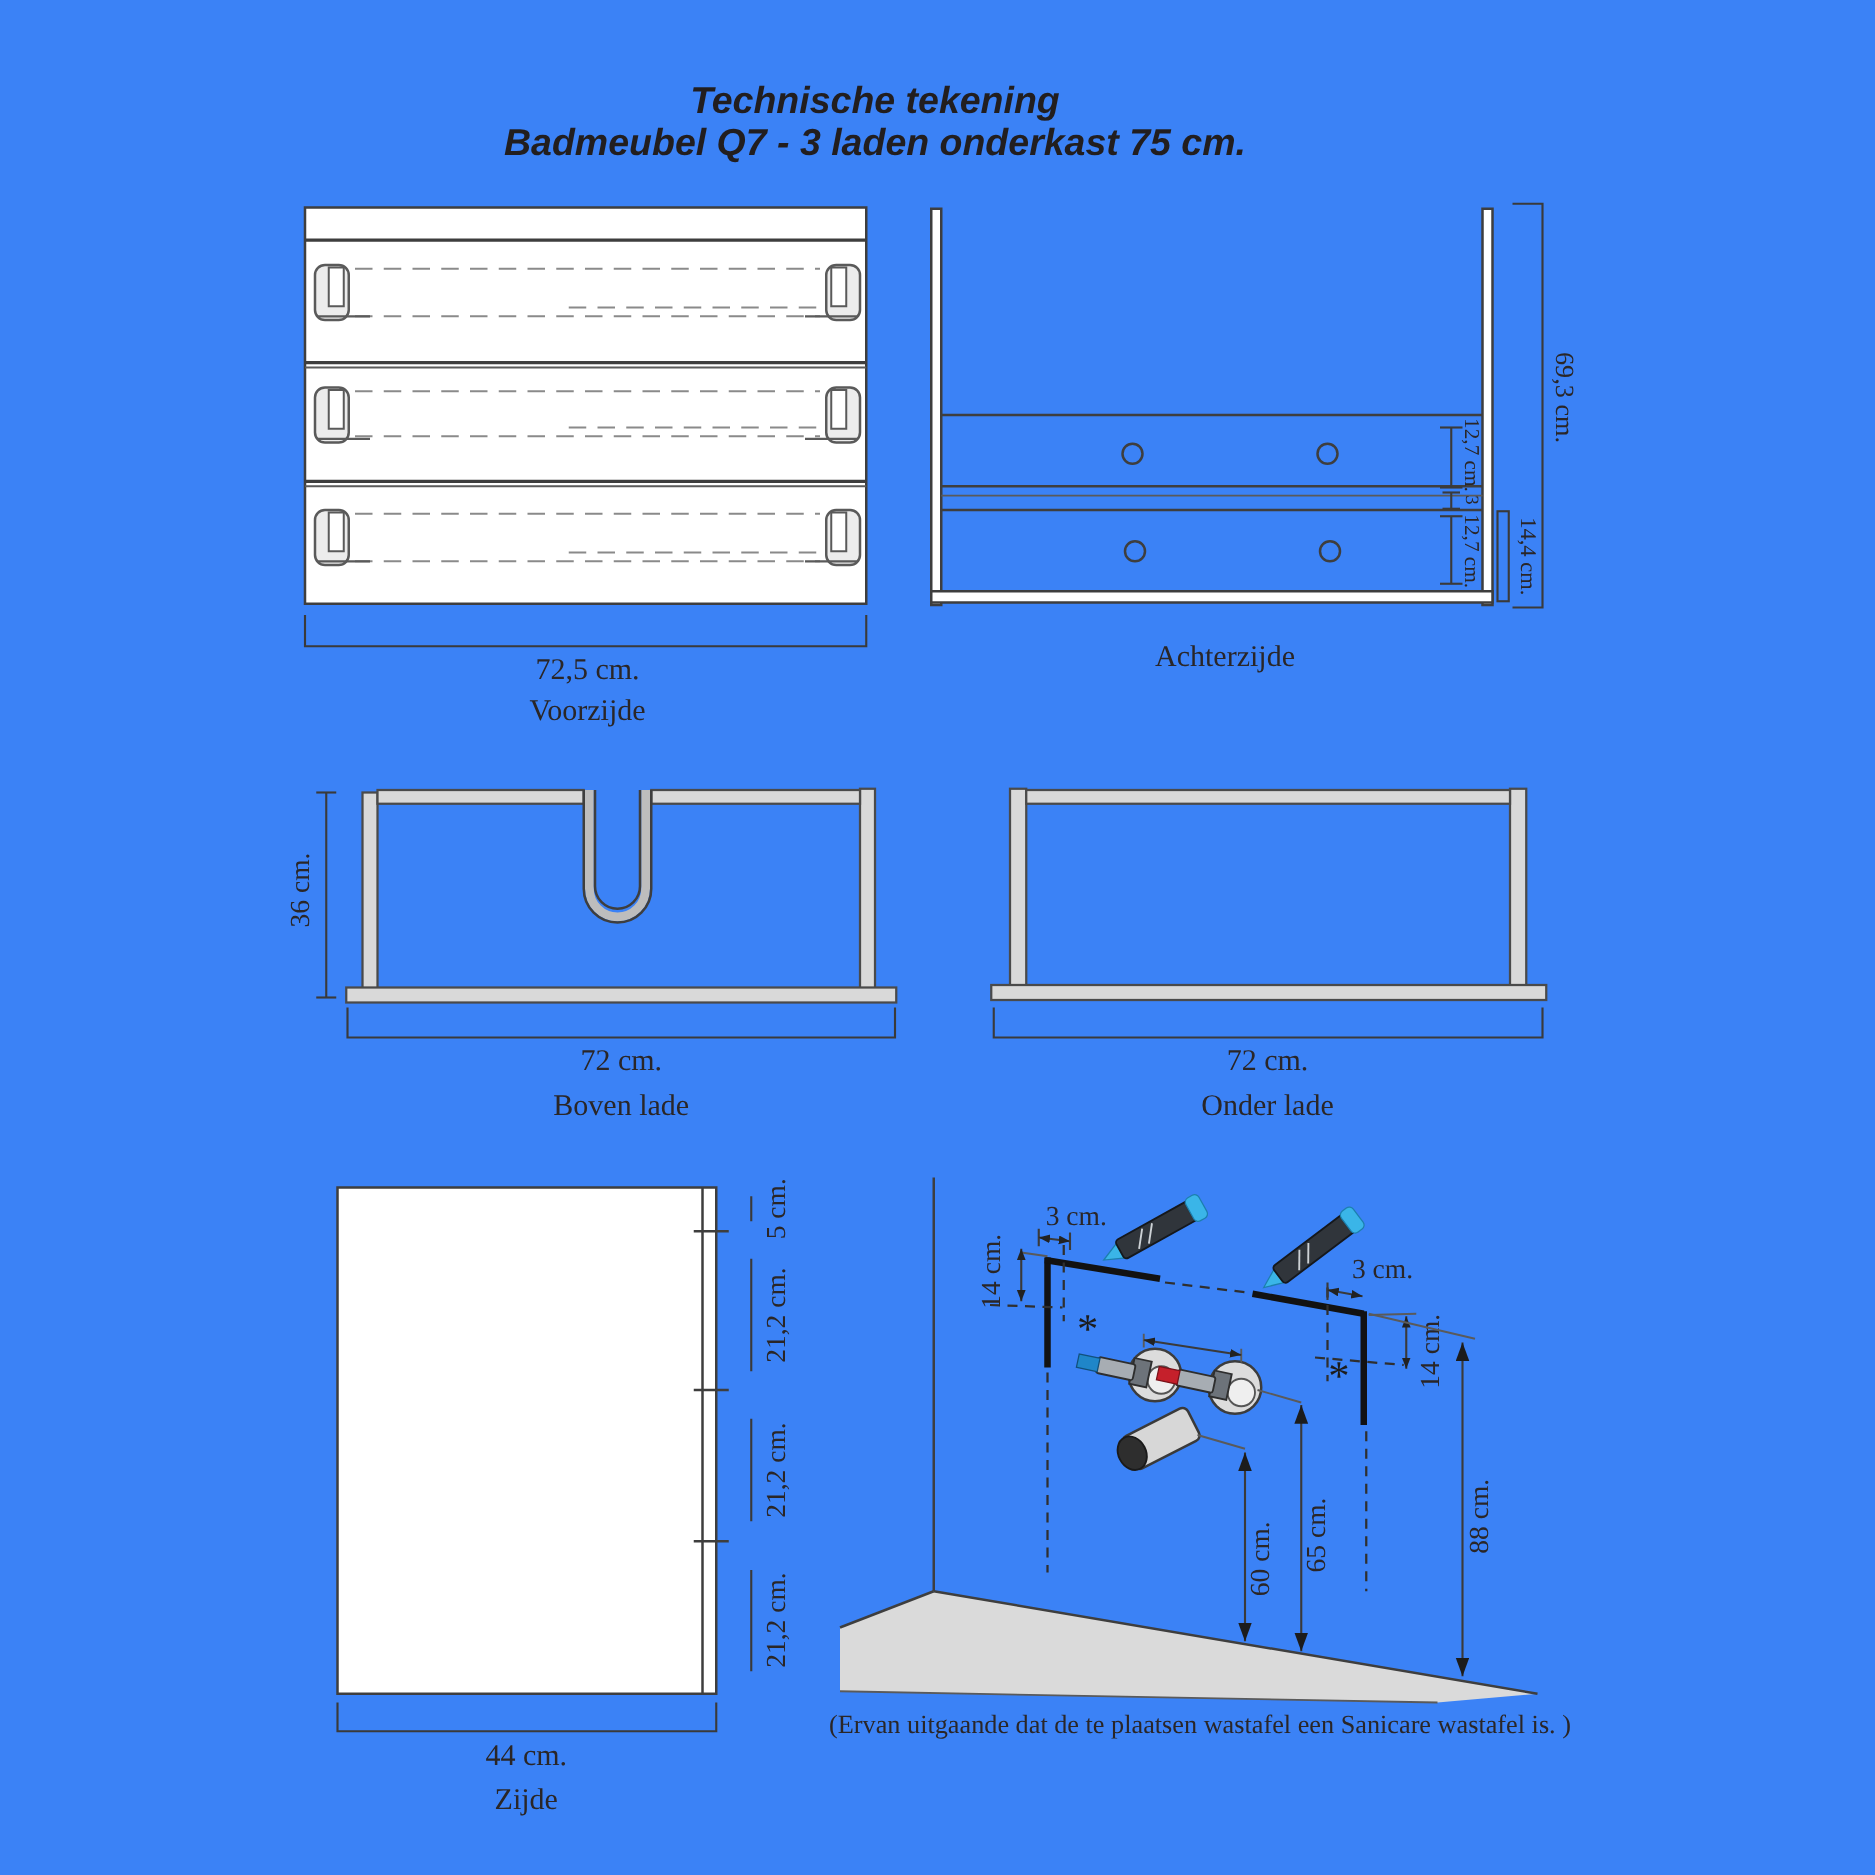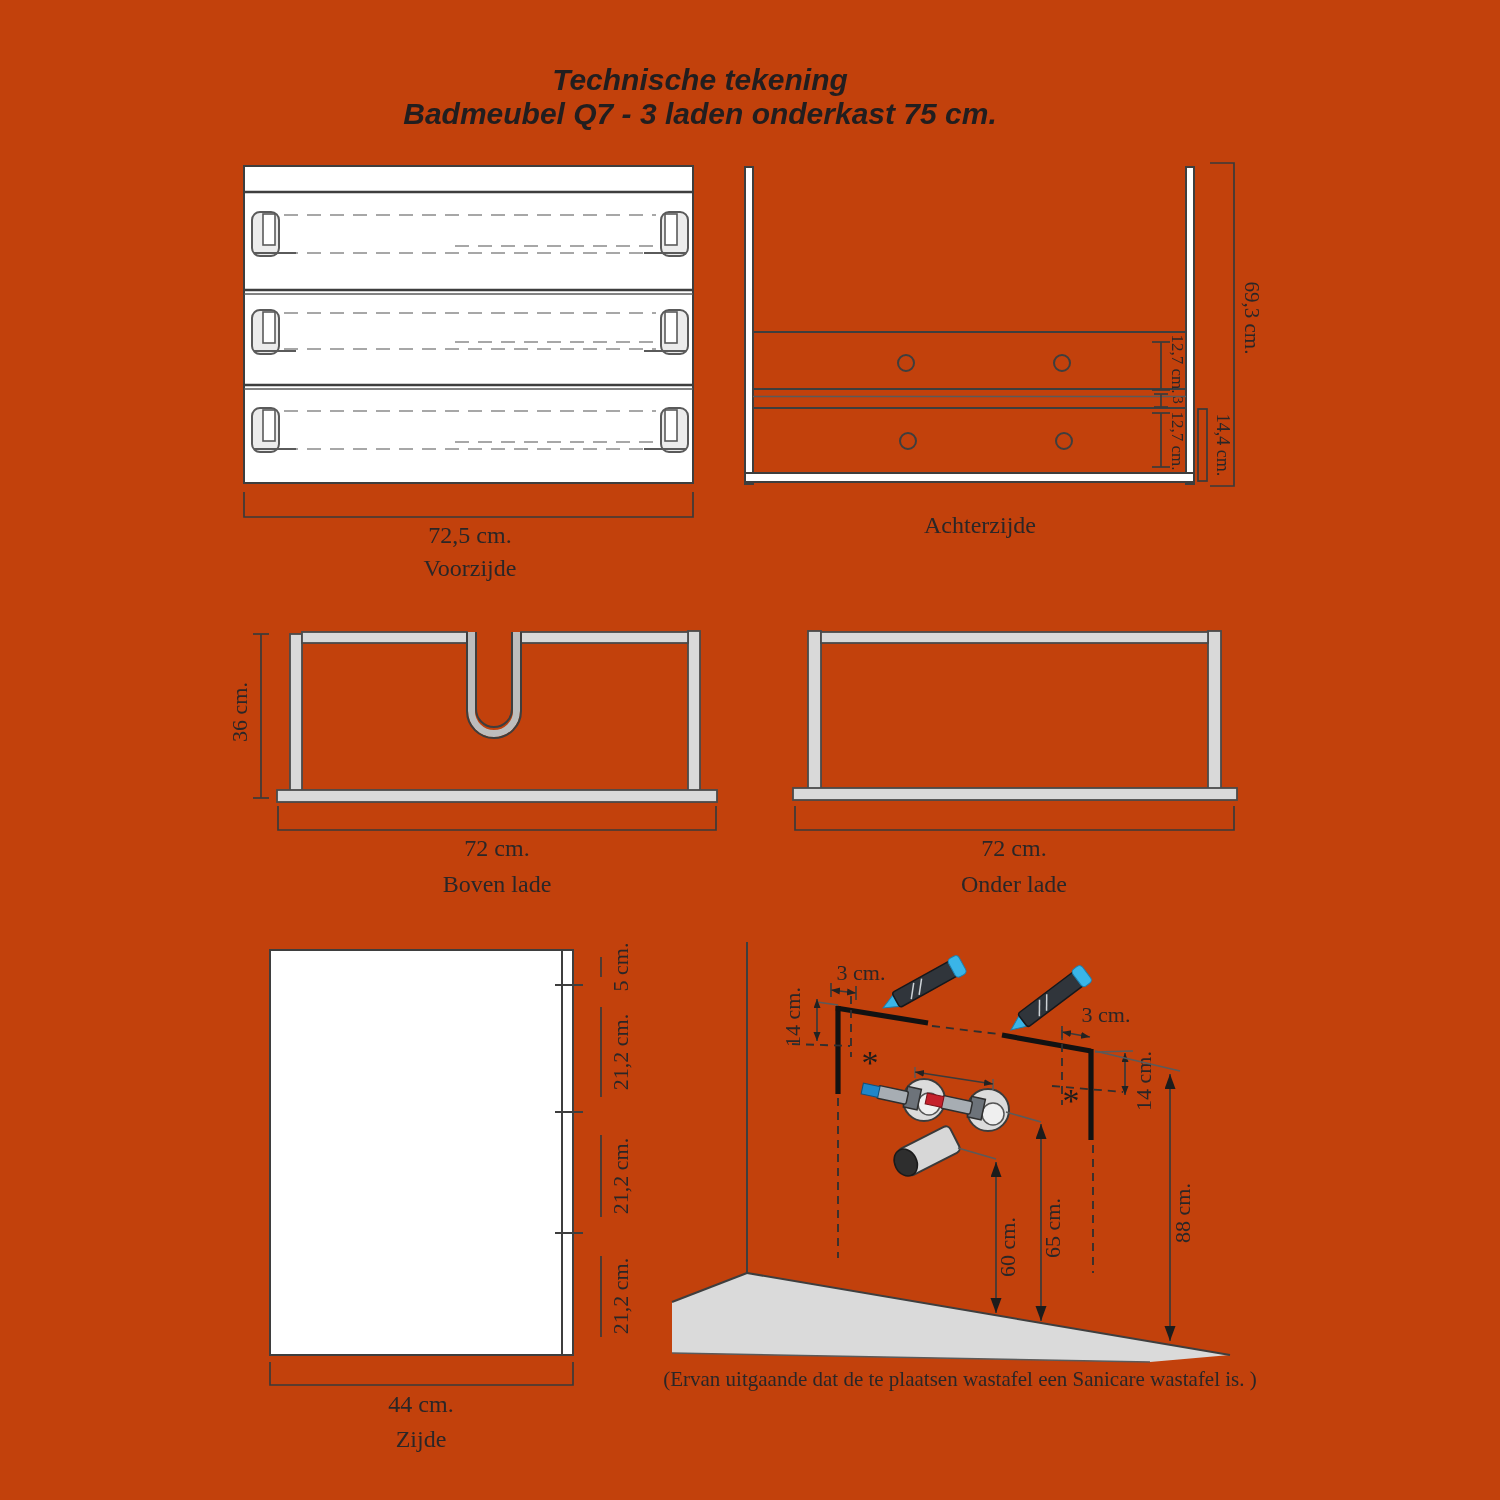--- a/index.html
+++ b/index.html
@@ -1,16 +1,16 @@
 <!DOCTYPE html>
 <html><head>
 <meta charset="utf-8">
 <style>
   html,body{margin:0;padding:0;background:#ffffff;}
-  #page{position:relative;width:1500px;height:1500px;background:#c2410c;overflow:hidden;}
+  #page{position:relative;width:1500px;height:1500px;background:#3b82f6;overflow:hidden;}
   svg{position:absolute;left:0;top:0;}
   text{font-family:"Liberation Serif", serif;fill:#2a2627;}
   .title{font-family:"Liberation Sans", sans-serif;font-weight:bold;font-style:italic;font-size:30px;fill:#221e1f;}
   .t24{font-size:24px;}
   .t22{font-size:22px;}
   .t21{font-size:21px;}
   .t18{font-size:18px;}
   .t17{font-size:17px;}
   .t15{font-size:15px;}
   .star{font-size:34px;fill:#1c1c1c;}

